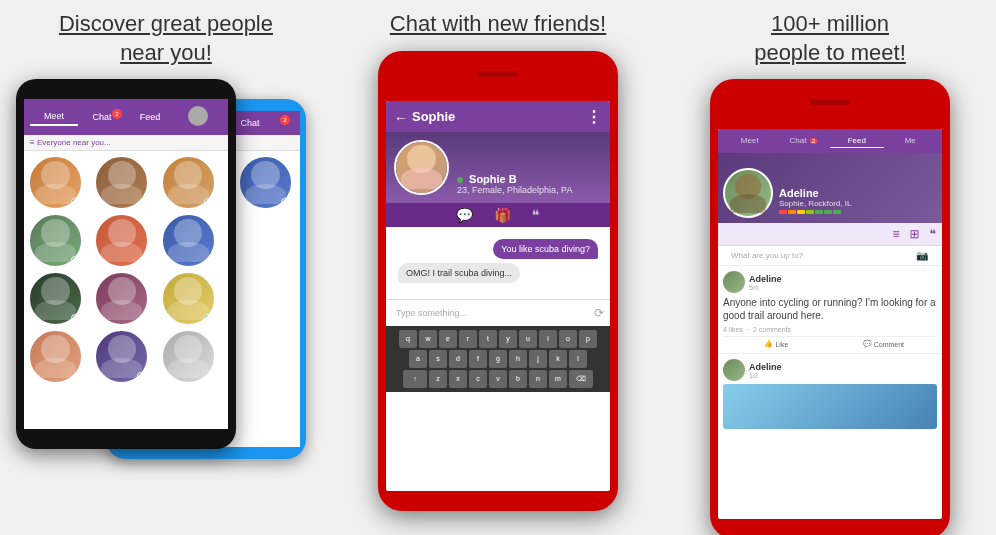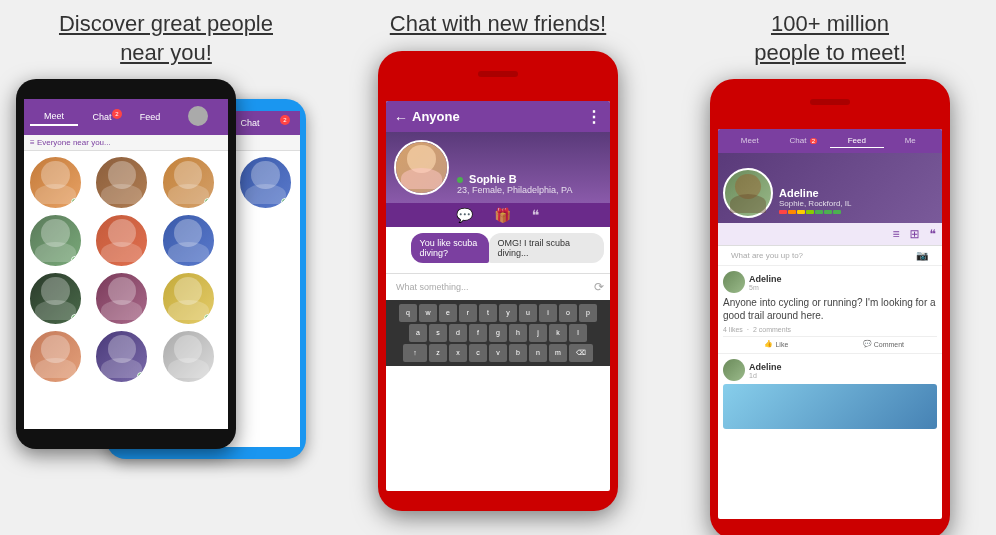--- a/index.html
+++ b/index.html
@@ -333,22 +333,22 @@
 
     .msg-sent {
       background: #7b3fa0;
       color: white;
       margin-left: auto;
       border-radius: 12px 12px 2px 12px;
     }
 
     .messages-container {
       display: flex;
-      flex-direction: row;
-      padding: 6px;
+      flex-direction: column;
+      padding: 12px;
     }
 
     .chat-input-area {
       display: flex;
       align-items: center;
       padding: 4px 6px;
       border-top: 1px solid #ddd;
       background: white;
     }
 
@@ -783,21 +783,21 @@
     </div>
   </div>
 
   <div class="panel middle-panel">
     <p class="panel-title">Chat with new friends!</p>
     <div class="phone-red">
       <div class="phone-red-screen">
 
         <div class="chat-header">
           <span class="chat-header-back">←</span>
-          <span class="chat-header-name">Anyone</span>
+          <span class="chat-header-name">Sophie</span>
           <span class="chat-header-menu">⋮</span>
         </div>
 
         <div class="chat-profile-area">
           <div class="chat-profile-avatar">
             <div class="face-person" style="background: linear-gradient(135deg, #d4a06a, #c49a80);">
               <div class="face-head" style="background:rgba(255,220,180,0.6);"></div>
               <div class="face-body" style="background:rgba(255,200,200,0.5);"></div>
             </div>
           </div>
@@ -822,21 +822,21 @@
               <span>You like scuba diving?</span>
             </div>
           </div>
           <div class="msg-bubble msg-received">
             <span>OMG! I trail scuba diving...</span>
           </div>
         </div>
 
         <div class="chat-input-area">
           <div class="chat-input">
-            <span>What something...</span>
+            <span>Type something...</span>
           </div>
           <span class="chat-send-icon">⟳</span>
         </div>
 
         <div class="keyboard">
           <div class="keyboard-row">
             <div class="key">q</div>
             <div class="key">w</div>
             <div class="key">e</div>
             <div class="key">r</div>

